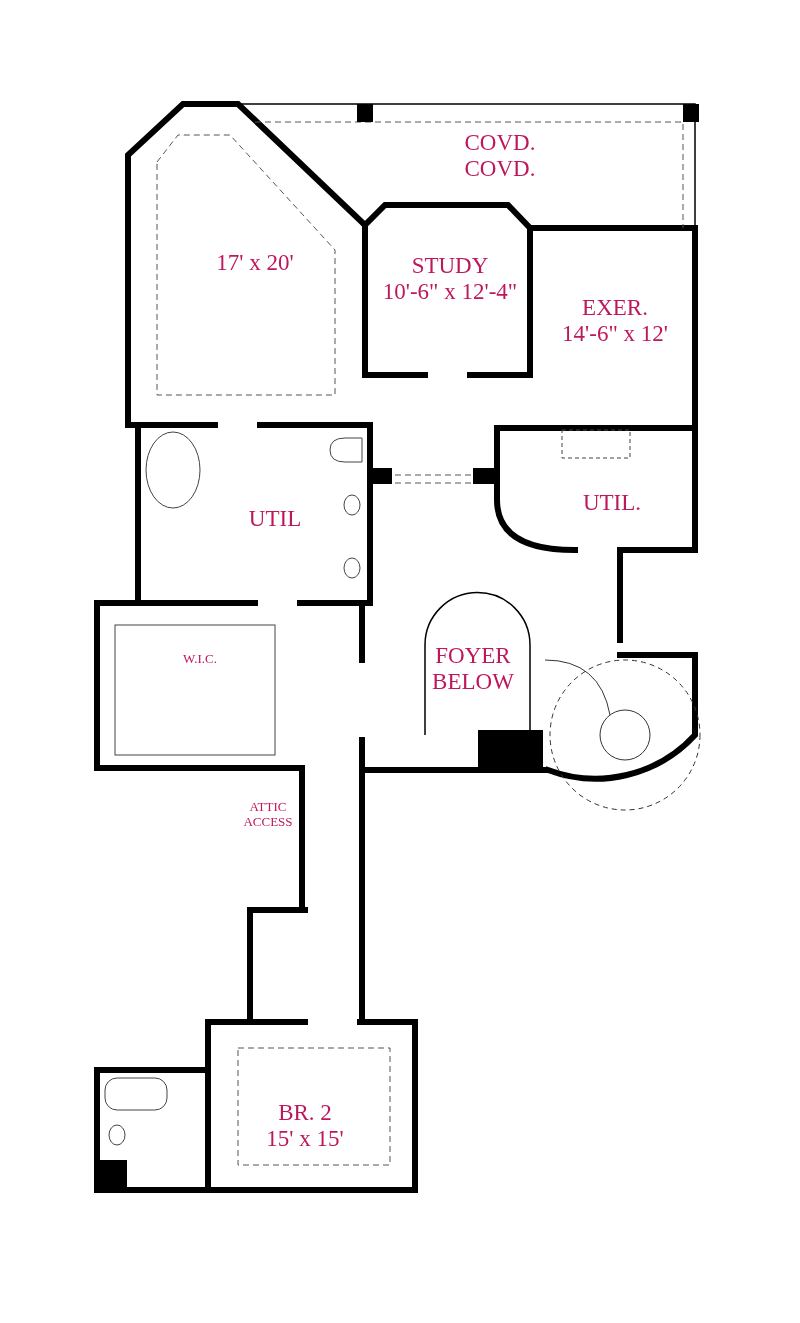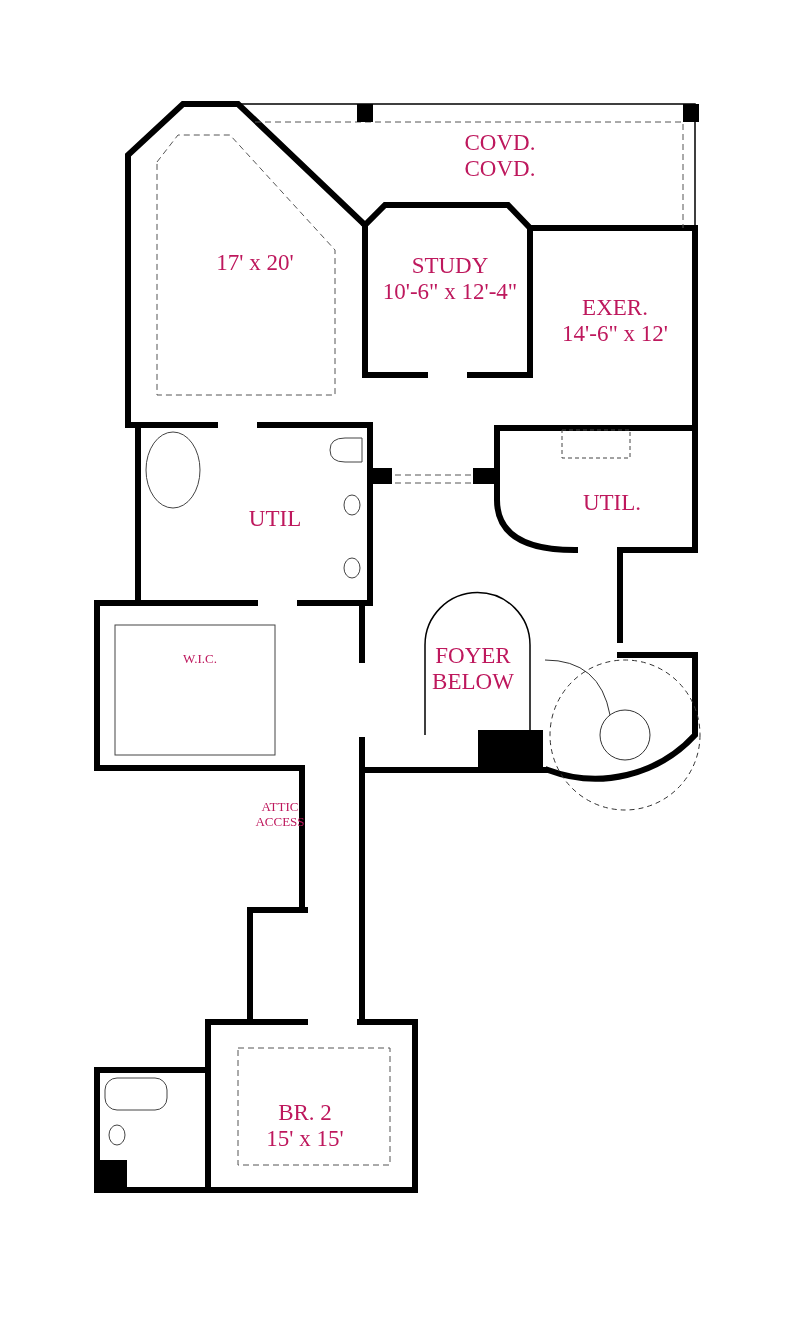--- a/index.html
+++ b/index.html
@@ -101,20 +101,20 @@
 <div class="lbl big" style="left:567px;top:490px;width:90px;">
   <div>UTIL.</div>
 </div>
 <div class="lbl sm" style="left:160px;top:652px;width:80px;">
   <div>W.I.C.</div>
 </div>
 <div class="lbl big" style="left:423px;top:643px;width:100px;">
   <div>FOYER</div>
   <div>BELOW</div>
 </div>
-<div class="lbl sm" style="left:240px;top:800px;width:80px;">
+<div class="lbl sm" style="left:228px;top:800px;width:80px;">
   <div>ATTIC</div>
   <div>ACCESS</div>
 </div>
 <div class="lbl big" style="left:240px;top:1100px;width:130px;">
   <div>BR. 2</div>
   <div>15' x 15'</div>
 </div>
 
 </body></html>

